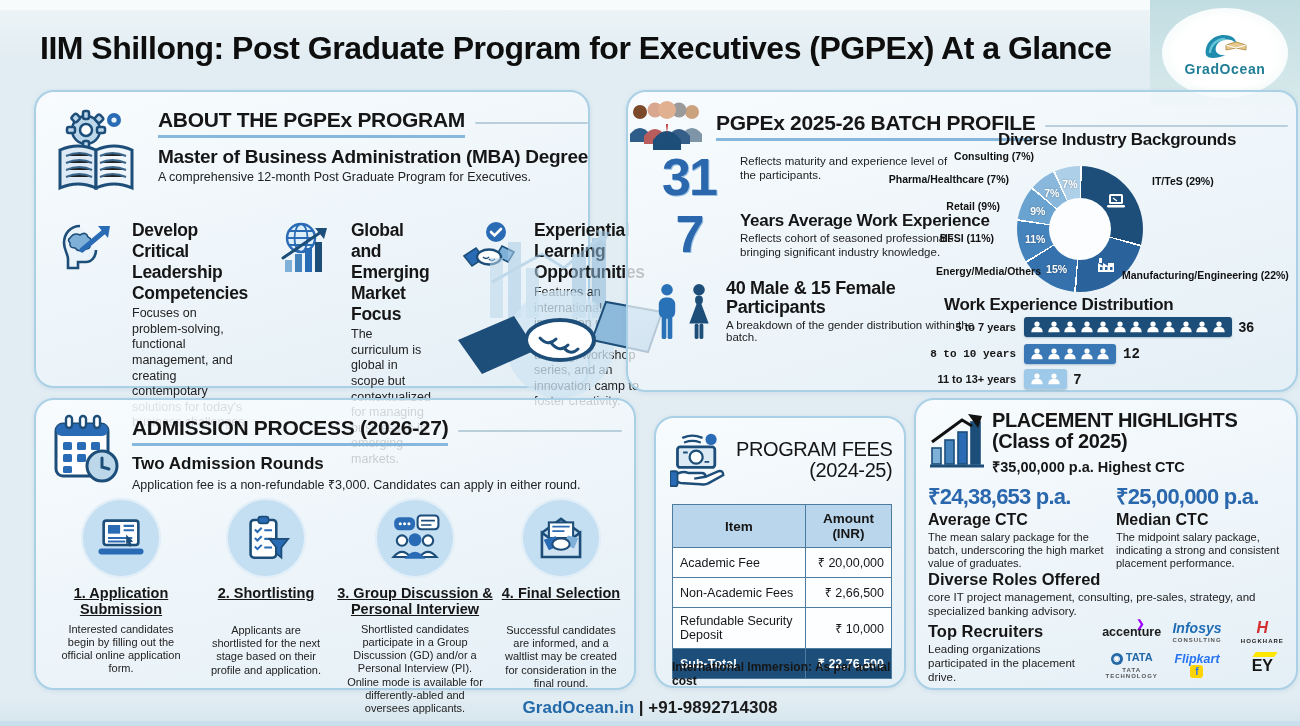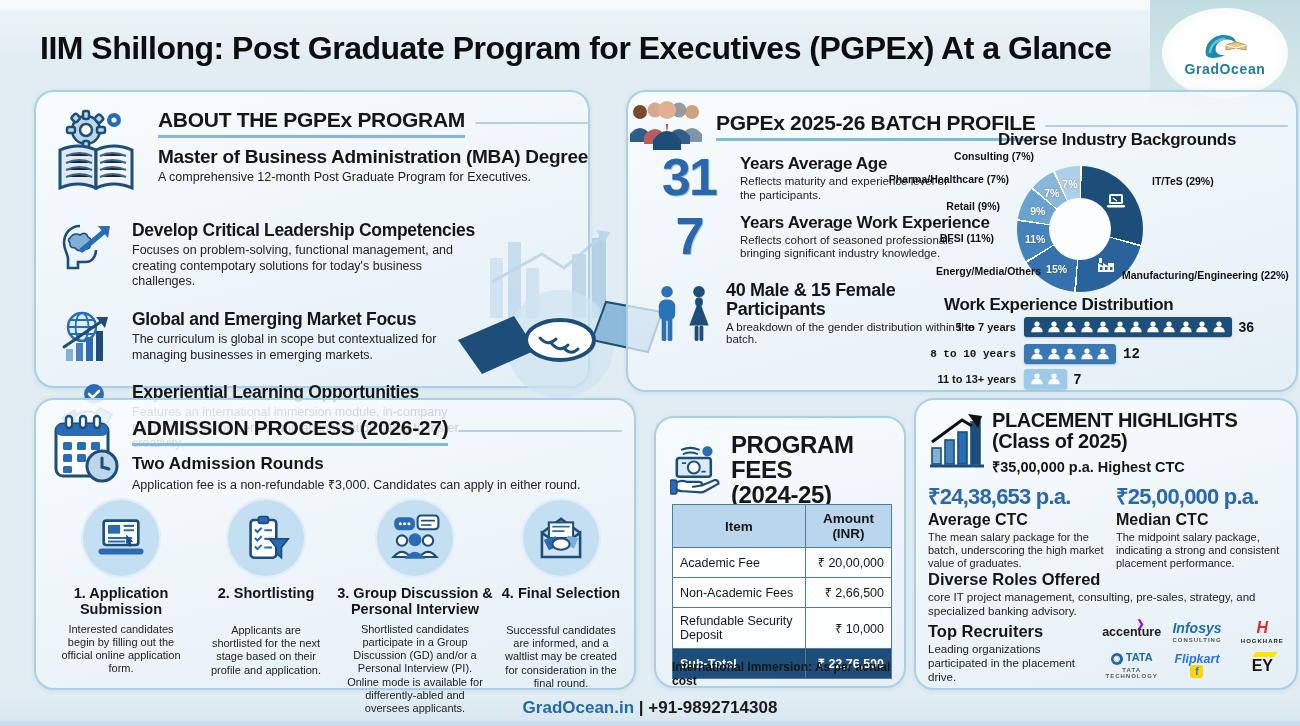--- a/index.html
+++ b/index.html
@@ -32,21 +32,21 @@
   .sec-head { display:flex; align-items:center; }
   .sec-title { font-size:21px; font-weight:800; letter-spacing:-0.3px; padding-bottom:3px; border-bottom:3px solid #85b8dc; white-space:nowrap; }
   .sec-rule { flex:1; height:2px; background:#b9cfdc; margin-left:10px; border-radius:2px; }
 
   
   .about-header { position:absolute; left:16px; top:16px; display:flex; gap:14px; }
   .about-big-icon { width:92px; flex:0 0 92px; }
   .about-head-col { width:430px; }
   .about-item1-title { font-size:19px; font-weight:800; margin-top:8px; letter-spacing:-0.3px; }
   .about-item1-desc  { font-size:12.5px; color:#222; margin-top:2px; }
-  .about-items { position:absolute; left:22px; top:128px; width:430px; display:flex; flex-direction:column; gap:19px; }
+  .about-items { position:absolute; left:22px; top:128px; width:430px; display:flex; flex-direction:row; gap:29px; }
   .about-row { display:flex; gap:16px; align-items:flex-start; }
   .about-ico { width:58px; flex:0 0 58px; }
   .about-title { font-size:17.5px; font-weight:800; letter-spacing:-0.3px; }
   .about-desc  { font-size:12.5px; color:#222; margin-top:2px; line-height:1.25; }
 
   
   .deco { position:absolute; left:452px; top:228px; width:216px; height:172px; pointer-events:none; }
 
   
   .batch-header { position:absolute; left:0px; top:8px; display:flex; gap:10px; align-items:center; width:660px; }
@@ -88,26 +88,26 @@
   
   .adm-icon { position:absolute; left:14px; top:12px; width:72px; }
   .adm-head { position:absolute; left:96px; top:16px; width:490px; }
   .adm-sub  { position:absolute; left:96px; top:54px; font-size:17px; font-weight:800; }
   .adm-note { position:absolute; left:96px; top:76px; font-size:12.5px; color:#222; }
   .steps { position:absolute; left:10px; top:98px; width:582px; display:flex; }
   .step { display:flex; flex-direction:column; align-items:center; text-align:center; }
   .step:nth-child(1){ flex:0 0 150px; } .step:nth-child(2){ flex:0 0 140px; }
   .step:nth-child(3){ flex:0 0 158px; } .step:nth-child(4){ flex:0 0 134px; }
   .step-circle { width:80px; height:80px; border-radius:50%; background:#c4def2; display:flex; align-items:center; justify-content:center; box-shadow:inset 0 0 0 2px rgba(255,255,255,.5); }
-  .step-title { font-size:14.5px; font-weight:800; margin-top:8px; line-height:1.1; }
+  .step-title { font-size:14.5px; font-weight:800; margin-top:8px; line-height:1.1;text-decoration:underline; }
   .step-desc { font-size:11px; color:#222; margin-top:5px; line-height:1.2; padding:0 4px; }
 
   
   .fees-header { position:absolute; left:14px; top:14px; display:flex; gap:10px; align-items:center; }
-  .fees-title { font-size:24px; font-weight:700; line-height:1.05; letter-spacing:-0.4px; }
+  .fees-title { font-size:20px; font-weight:400; line-height:1.05; letter-spacing:-0.4px;text-align:right; }
   .fees-table { position:absolute; left:16px; top:86px; width:220px; border-collapse:collapse; }
   .fees-table th, .fees-table td { border:1.5px solid #4e7c9e; font-size:12.5px; padding:6px 7px; }
   .fees-table th { background:#b9d6ec; font-weight:800; font-size:13.5px; text-align:center; }
   .fees-table td { background:#fdfeff; }
   .fees-table td.amt { text-align:right; white-space:nowrap; width:86px; }
   .fees-table tr.total td { background:#1d4e79; color:#fff; font-weight:800; }
   .fees-note { position:absolute; left:16px; top:242px; font-size:12px; font-weight:700; }
 
   
   .pl-icon { position:absolute; left:12px; top:12px; width:58px; }
@@ -283,21 +283,20 @@
     <div class="sec-head" style="flex:1;">
       <span class="sec-title">PGPEx 2025-26 BATCH PROFILE</span>
       <span class="sec-rule"></span>
     </div>
   </div>
 
   <div class="batch-stats">
     <div class="stat-row">
       <span class="stat-num n2">31</span>
       <div>
-          <div class="stat-title">Years Average Age</div>
         <div class="stat-desc" style="width:220px;">Reflects maturity and experience level of the participants.</div>
         </div>
     </div>
     <div class="stat-row">
       <span class="stat-num n3">7</span>
       <div>
           <div class="stat-title" style="white-space:nowrap;">Years Average Work Experience</div>
         <div class="stat-desc" style="width:250px;">Reflects cohort of seasoned professionals bringing significant industry knowledge.</div>
         </div>
     </div>

